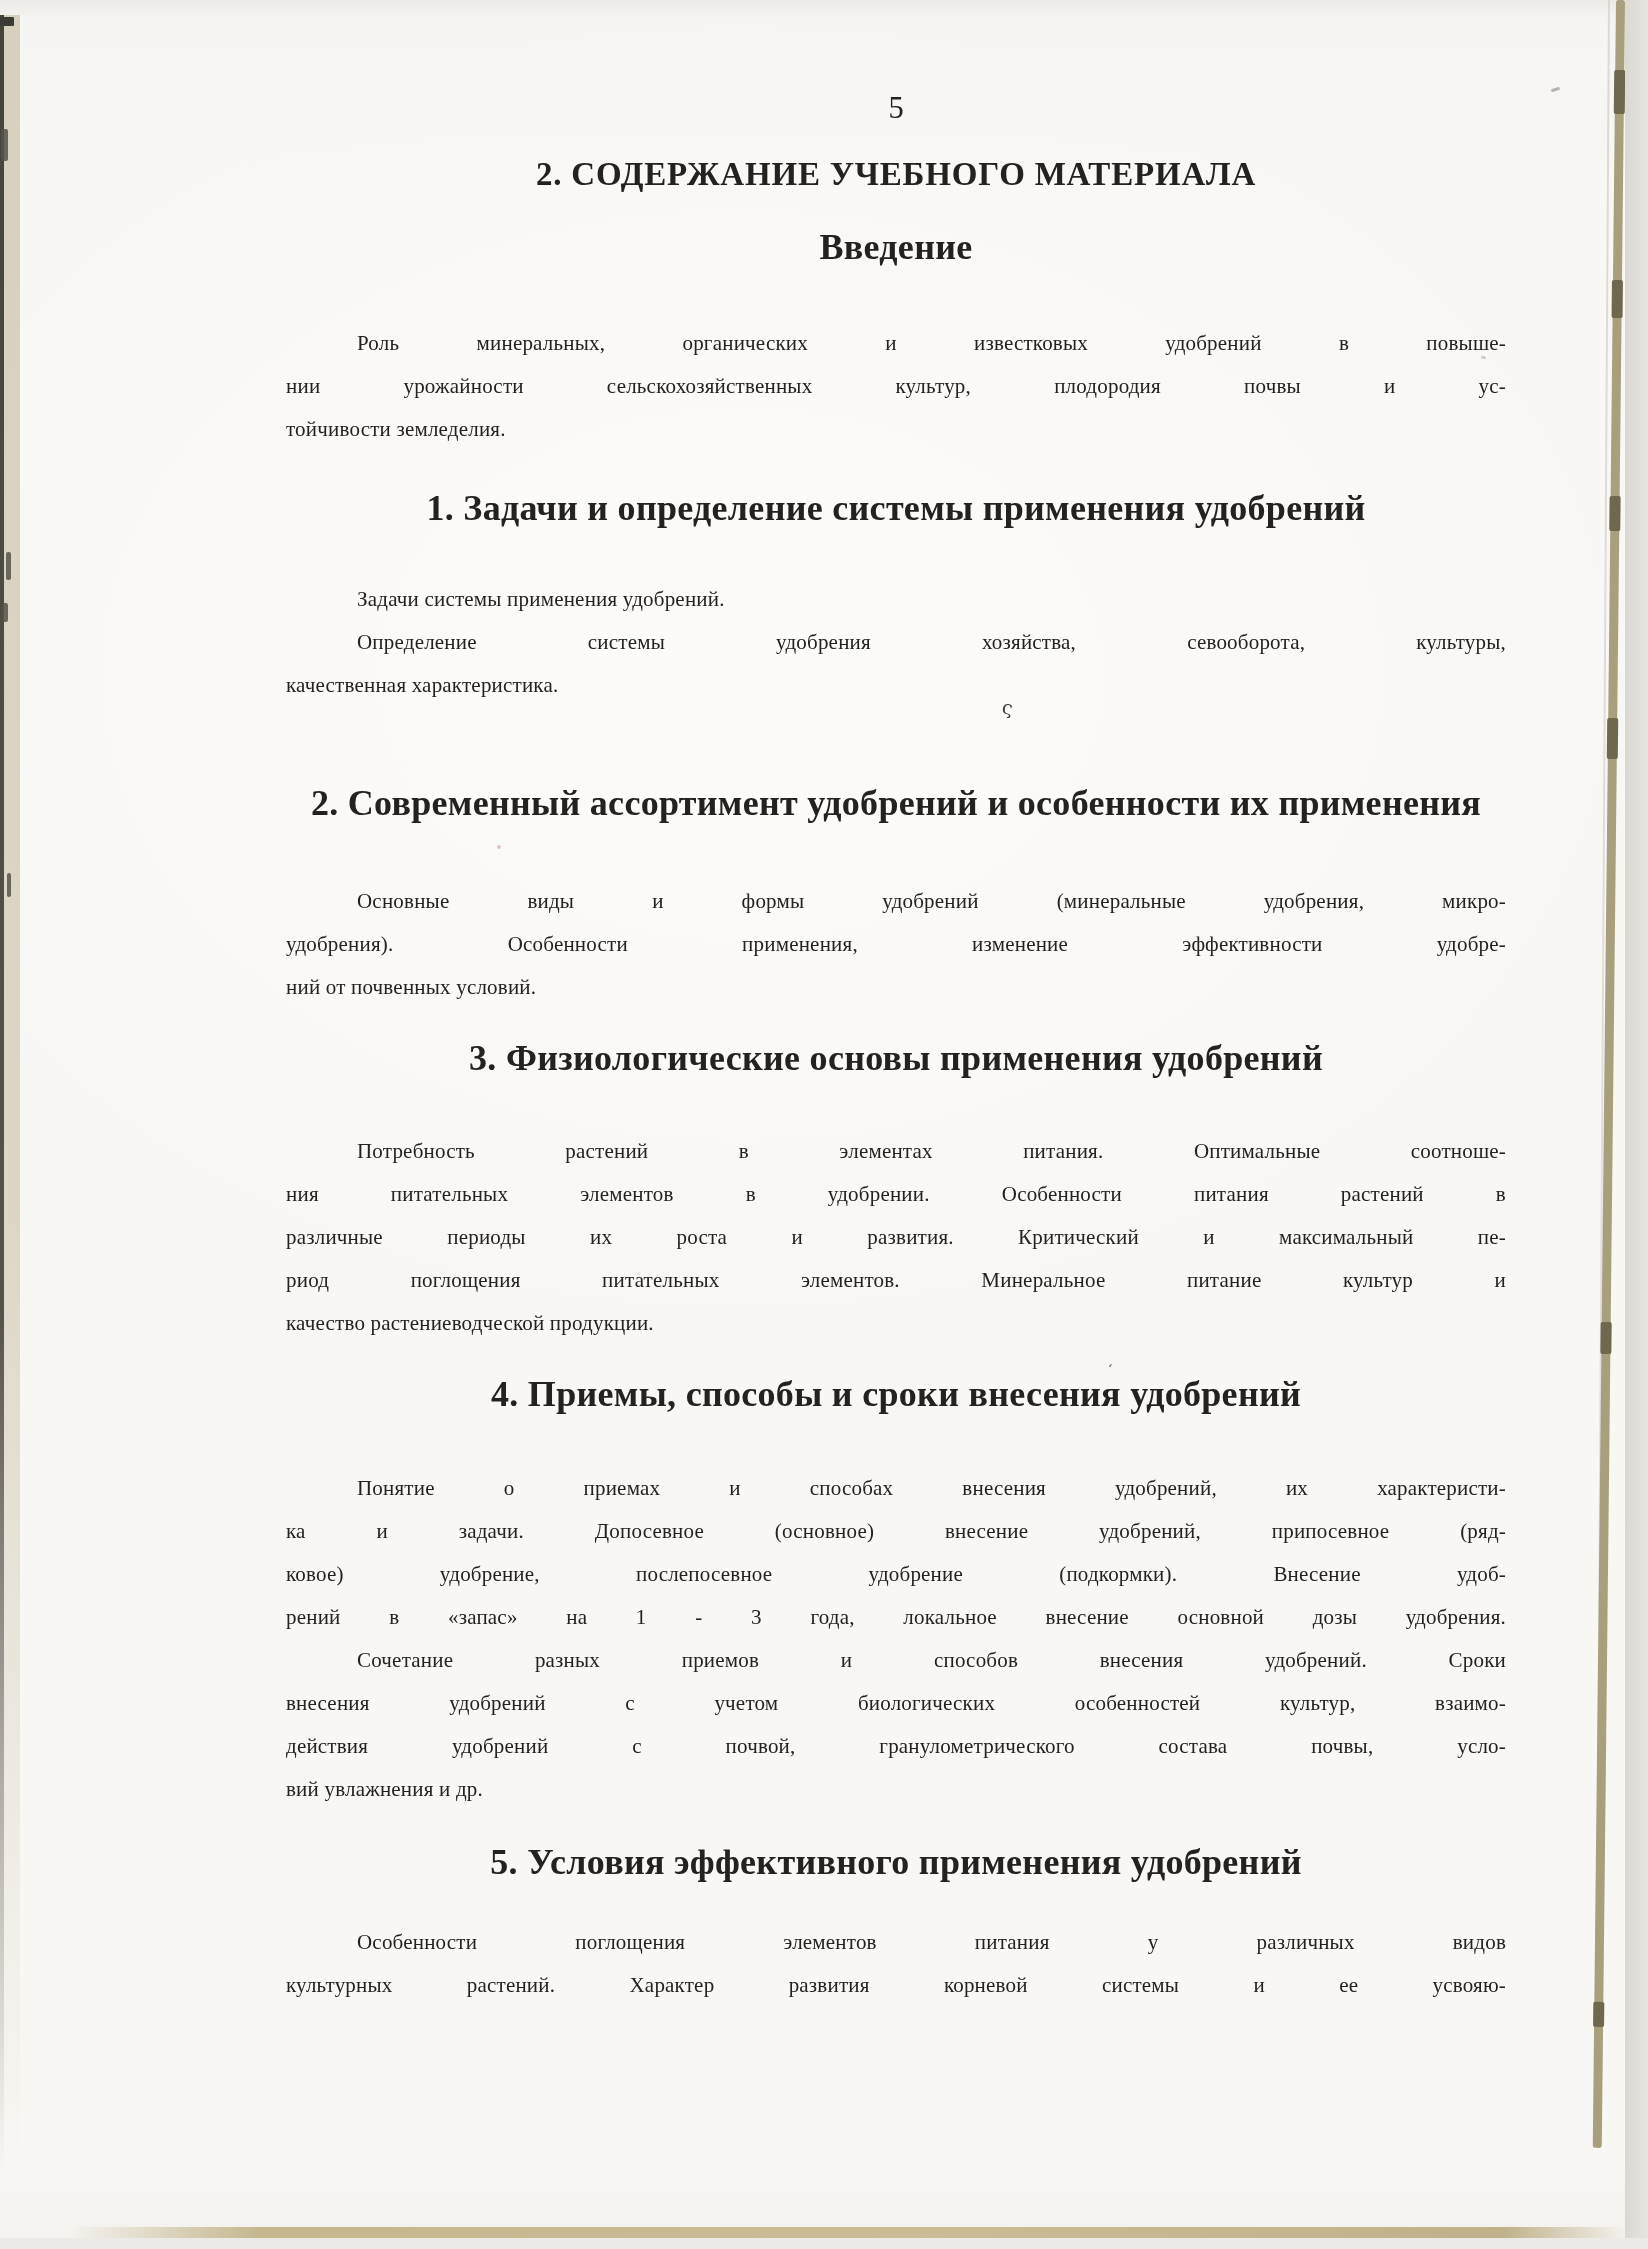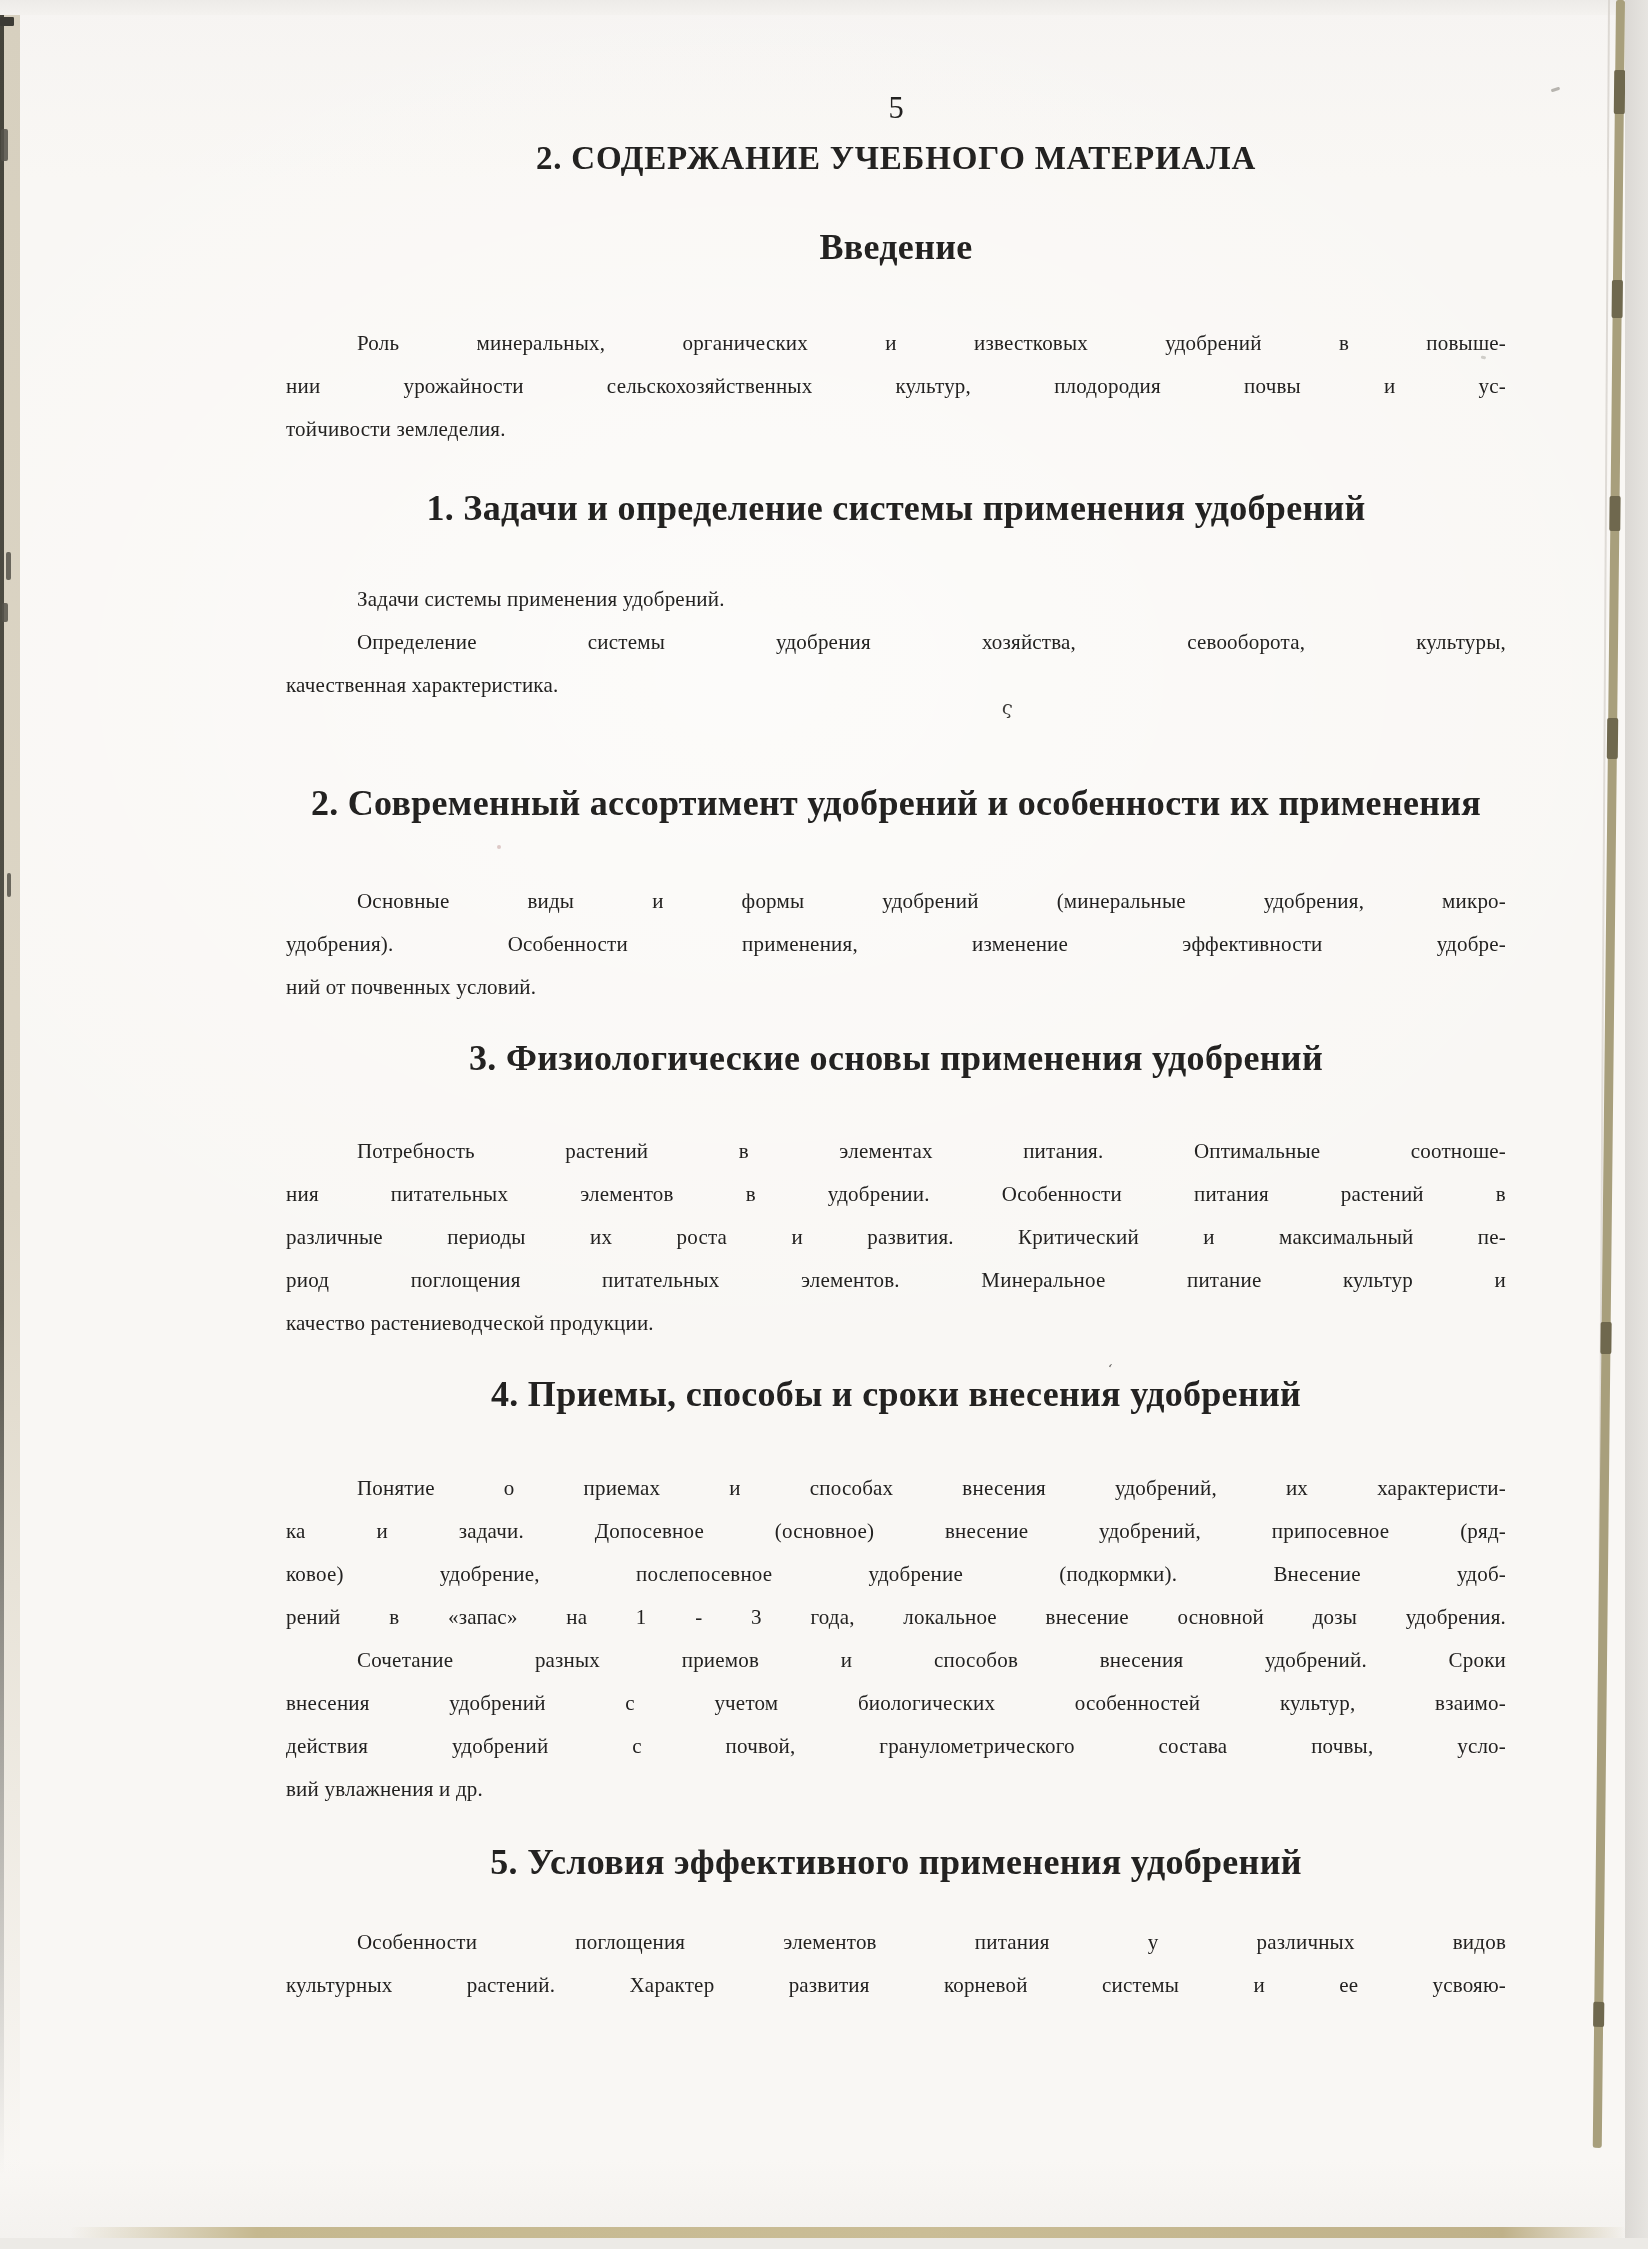--- a/index.html
+++ b/index.html
@@ -41,21 +41,21 @@
     font-size:21px; line-height:43px; height:43px;
     letter-spacing:0.2px;
     text-align:justify; text-align-last:justify;
   }
   .line.short { text-align:right; text-align-last:left; }
   .line.ind { text-indent:71px; }
   .h {
     font-weight:bold; text-align:center; text-align-last:center;
     font-size:36px; line-height:38px; letter-spacing:0.3px;
   }
-  .h.main { font-size:33px; letter-spacing:0.8px; }
+  .h.main { font-size:33px; letter-spacing:0.8px;margin-top:16px; }
   .pageno { font-size:30.5px; text-align:center; text-align-last:center; }
 
   
   .ink-mark { position:absolute; color:#3d3c3a; font-size:19px; line-height:19px; font-family:"DejaVu Serif",serif; }
   .speck { position:absolute; background:#9b9892; border-radius:1.3px; }
 </style>
 </head>
 <body>
 
 <div class="stage">

